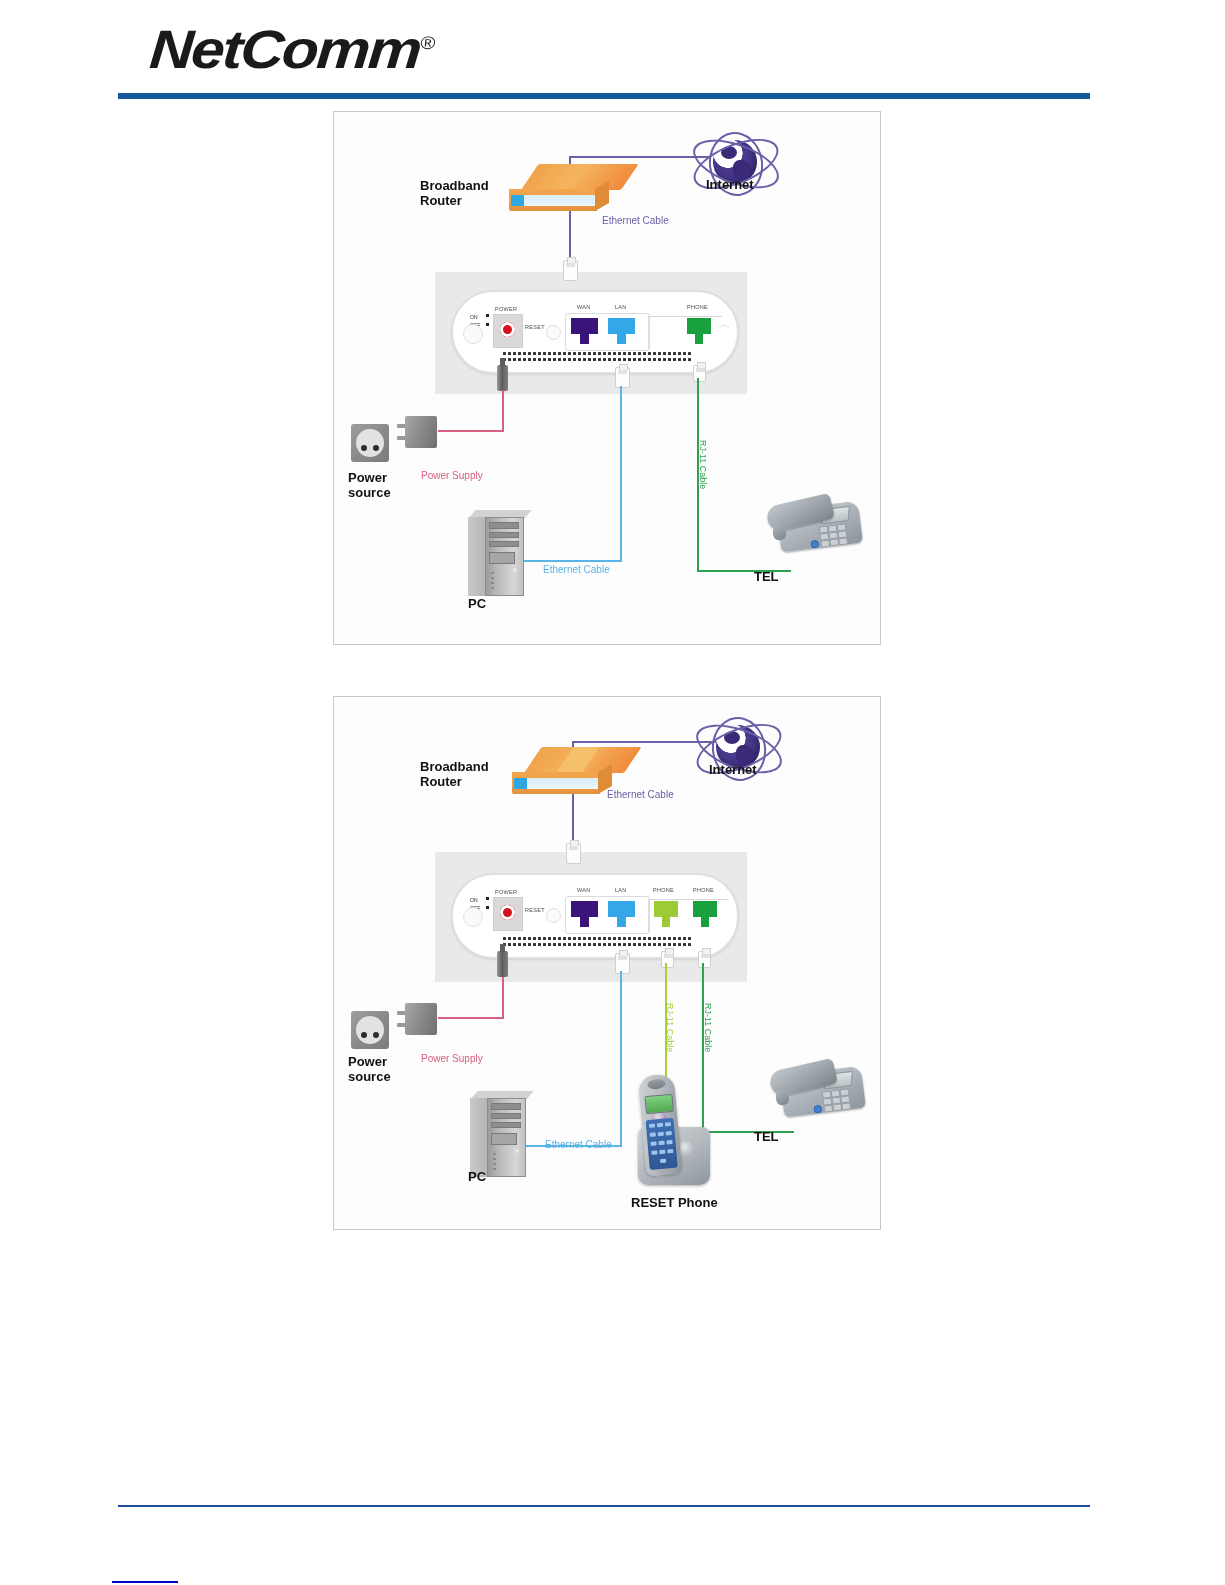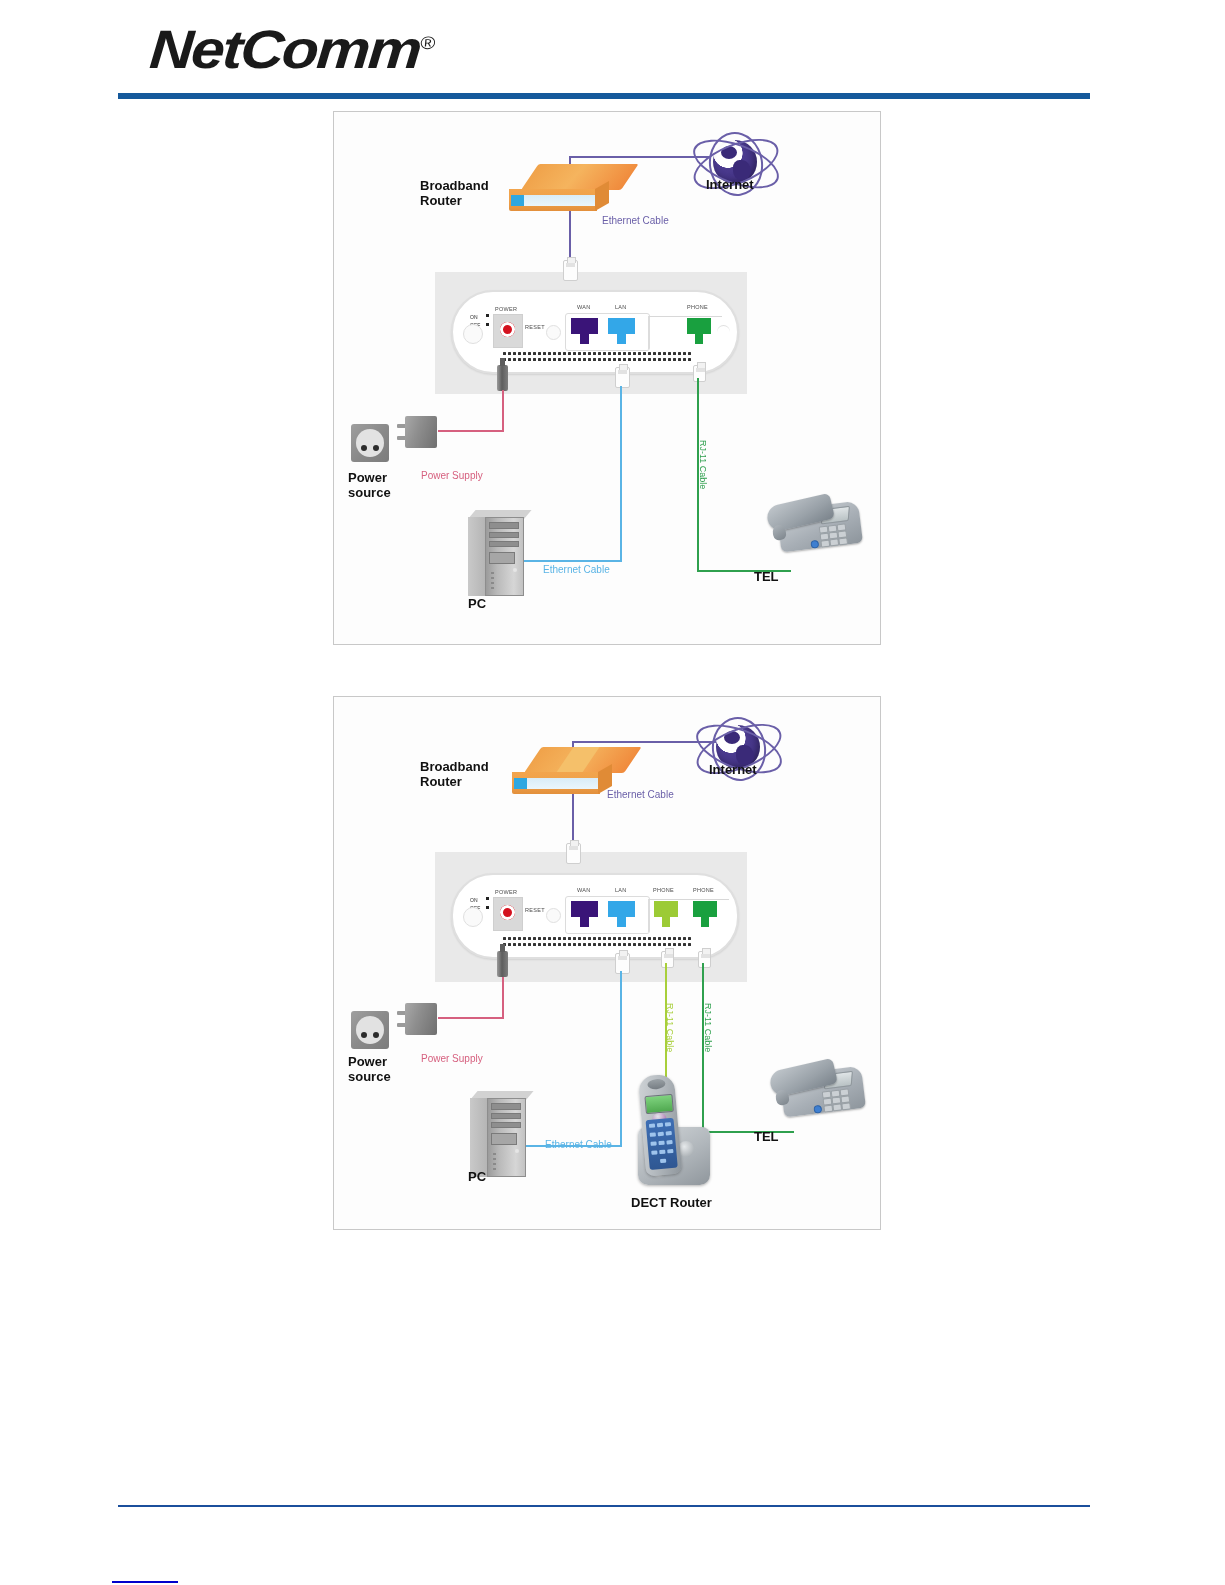--- a/index.html
+++ b/index.html
@@ -724,21 +724,21 @@
           <div class="dect-key" style="left:3px;top:22px;"></div>
           <div class="dect-key" style="left:11px;top:22px;"></div>
           <div class="dect-key" style="left:19px;top:22px;"></div>
           <div class="dect-key" style="left:3px;top:31px;"></div>
           <div class="dect-key" style="left:11px;top:31px;"></div>
           <div class="dect-key" style="left:19px;top:31px;"></div>
           <div class="dect-key" style="left:11px;top:40px;"></div>
         </div>
       </div>
     </div>
-    <div class="lbl lbl-bold" style="left:297px;top:498px;">DECT Router</div>
+    <div class="lbl lbl-bold" style="left:297px;top:498px;">RESET Phone</div>
 
     <div class="tel" style="left:437px;top:352px;">
       <div class="tel-base"></div>
       <div class="tel-lcd"></div>
       <div class="tel-key" style="left:50px;top:43px;"></div>
       <div class="tel-key" style="left:59px;top:43px;"></div>
       <div class="tel-key" style="left:68px;top:43px;"></div>
       <div class="tel-key" style="left:50px;top:50px;"></div>
       <div class="tel-key" style="left:59px;top:50px;"></div>
       <div class="tel-key" style="left:68px;top:50px;"></div>

